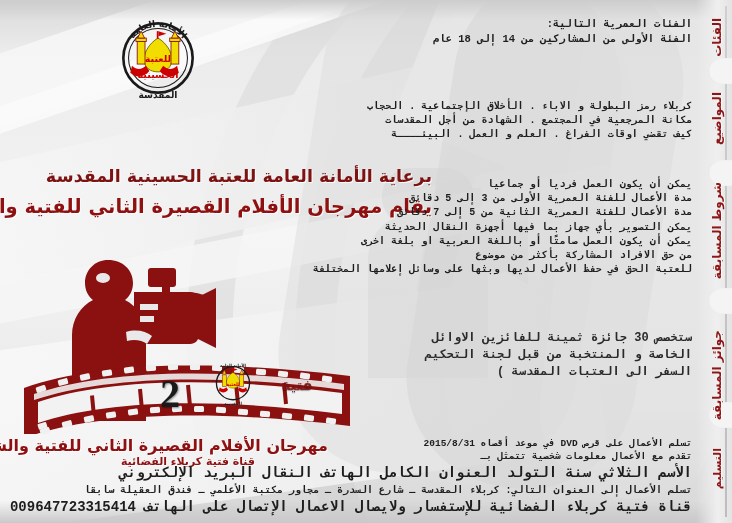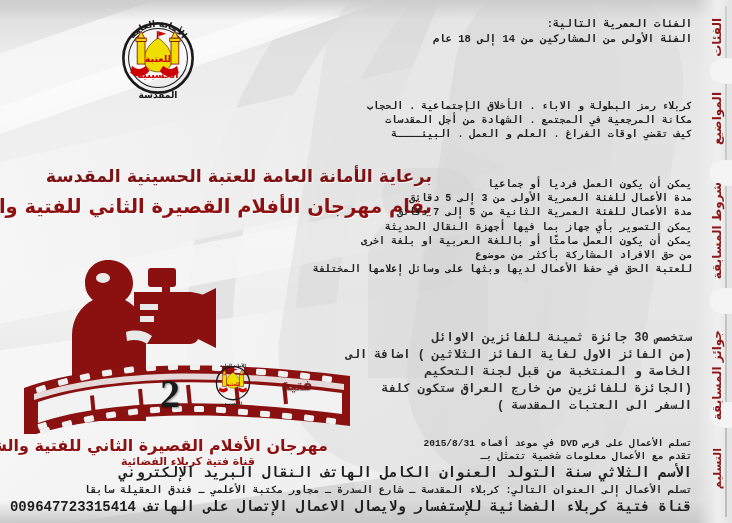--- a/index.html
+++ b/index.html
@@ -296,23 +296,21 @@
     <div class="ln">مدة الأعمال للفئة العمرية الأولى من 3 إلى 5 دقائق</div>
     <div class="ln">مدة الأعمال للفئة العمرية الثانية من 5 إلى 7 دقائق</div>
     <div class="ln">يمكن التصوير بأي جهاز بما فيها أجهزة النقال الحديثة</div>
     <div class="ln">يمكن أن يكون العمل صامتًا أو باللغة العربية او بلغة اخرى</div>
     <div class="ln">من حق الافراد المشاركة بأكثر من موضوع</div>
     <div class="ln">للعتبة الحق في حفظ الأعمال لديها وبثها على وسائل إعلامها المختلفة</div>
   </div>
 
   <div class="col" id="sec-prizes">
     <div class="ln">ستخصص 30 جائزة ثمينة للفائزين الاوائل</div>
-    <div class="ln">(من الفائز الاول لغاية الفائز الثلاثين ) اضافة الى</div>
     <div class="ln">الخاصة و المنتخبة من قبل لجنة التحكيم</div>
-    <div class="ln">(الجائزة للفائزين من خارج العراق ستكون كلفة</div>
     <div class="ln">السفر الى العتبات المقدسة )</div>
   </div>
 
   <div class="col" id="sec-submit">
     <div class="ln">تسلم الأعمال على قرص DVD في موعد أقصاه 2015/8/31</div>
     <div class="ln">تقدم مع الأعمال معلومات شخصية تتمثل بـ</div>
     <div class="ln small">الأسم الثلاثي   سنة التولد   العنوان الكامل   الهاتف النقال    البريد الإلكتروني</div>
     <div class="ln tiny">تسلم الأعمال إلى العنوان التالي: كربلاء المقدسة ـ شارع السدرة ـ مجاور مكتبة الأعلمي ـ فندق العقيلة سابقا</div>
     <div class="ln small">قناة فتية كربلاء الفضائية           للإستفسار ولايصال الاعمال الإتصال على الهاتف   009647723315414</div>
   </div>

